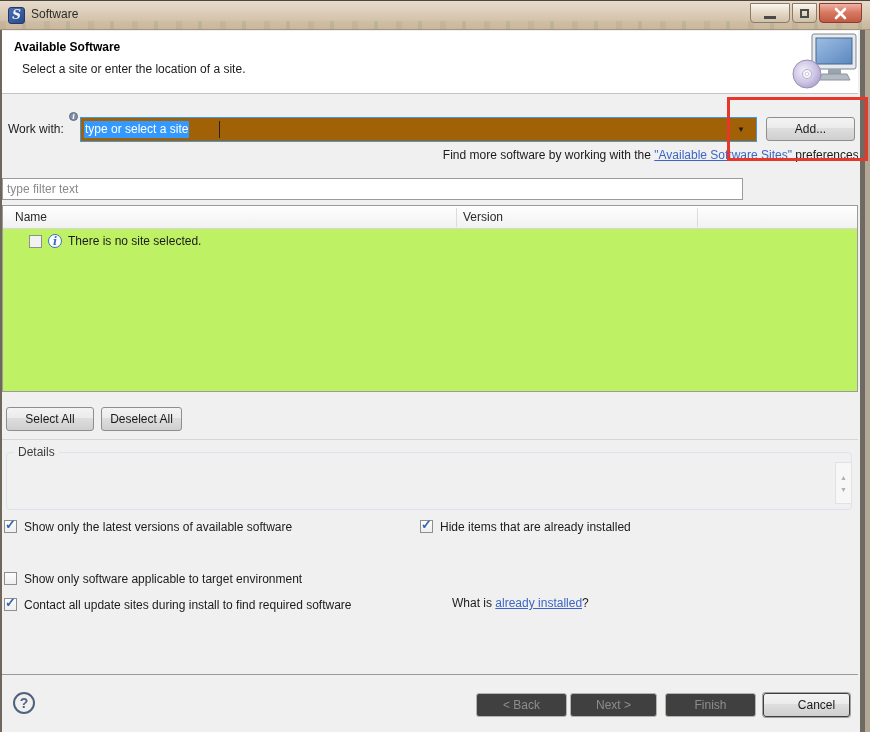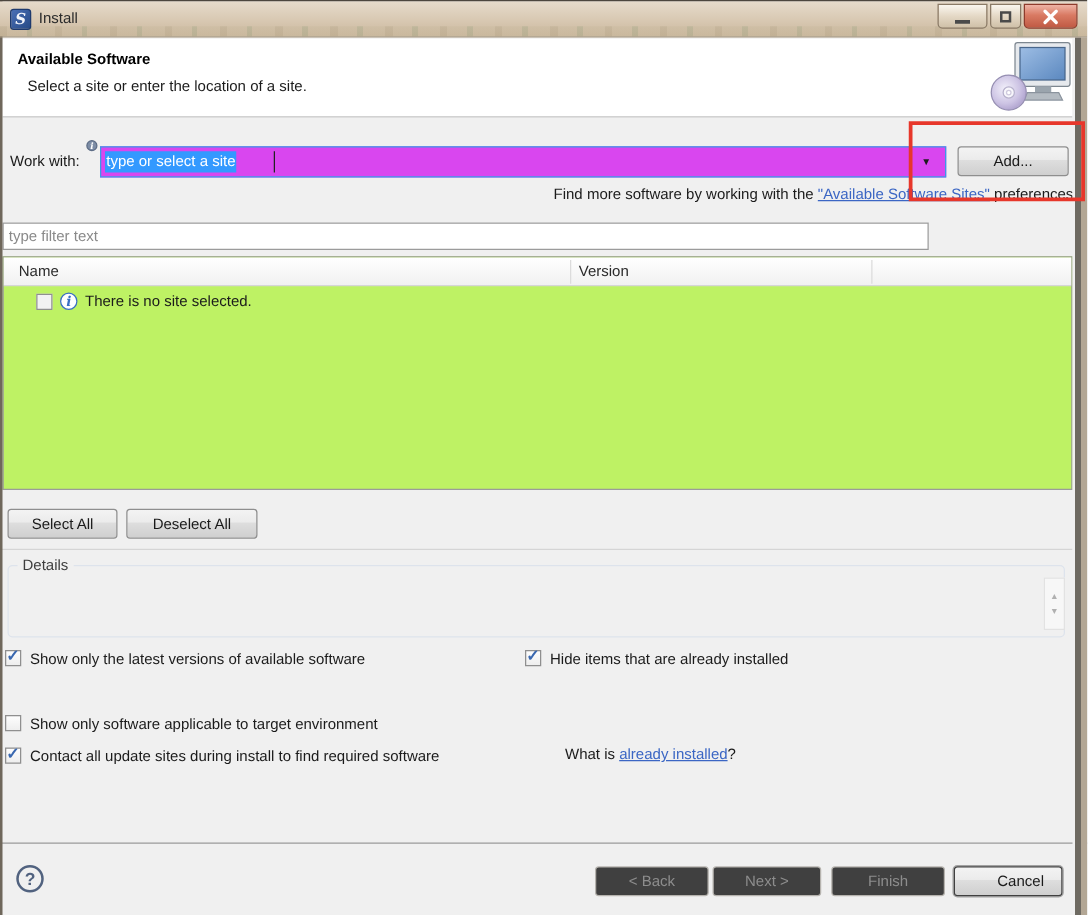--- a/index.html
+++ b/index.html
@@ -35,21 +35,21 @@
     border-bottom:1px solid #c3c3c3; }
   .page-title { position:absolute; left:12px; top:9px; font-weight:bold; color:#000; }
   .page-subtitle { position:absolute; left:20px; top:31px; }
   .install-graphic { position:absolute; left:790px; top:1px; }
 
   
   .workwith-label { position:absolute; left:8px; top:122px; }
   .info-badge { position:absolute; left:69px; top:112px; width:9px; height:9px; border-radius:50%;
     background:#7d8da6; border:1px solid #5d6d86; color:#fff; font:italic bold 7px "DejaVu Serif",serif;
     text-align:center; line-height:8px; }
-  .combo { position:absolute; left:80px; top:117px; width:677px; height:25px; background:#d946ef;
+  .combo { position:absolute; left:80px; top:117px; width:677px; height:25px; background:#a16207;
     border:1px solid #3c99e8; }
   .combo-sel { position:absolute; left:3px; top:3px; height:17px; line-height:17px; padding:0 1px;
     background:#3399ff; color:#fff; }
   .combo-caret { position:absolute; left:138px; top:3px; width:1px; height:17px; background:#222; }
   .combo-drop { position:absolute; right:5px; top:0; width:20px; height:23px; display:flex;
     align-items:center; justify-content:center; color:#1c1c1c; font-size:8px; }
 
   
   .btn { position:absolute; height:24px; border:1px solid #8e8e8e; border-radius:3px;
     background:linear-gradient(#f3f3f3,#ebebeb 45%,#dedede 46%,#cfcfcf); text-align:center;
@@ -82,21 +82,21 @@
     background:linear-gradient(#fdfdfd,#eeeeee); display:inline-block; }
   .checkbox.checked::after { content:"✓"; position:absolute; left:0px; top:-4px;
     color:#3a68b0; font-weight:bold; font-size:13px; }
   .row-check { position:absolute; left:26px; top:3px; background:#f2f2f2; }
   .info-circle { position:absolute; left:45px; top:2px; width:14px; height:14px; border-radius:50%;
     border:1px solid #3a6fc4; color:#3a6fc4; text-align:center;
     font:italic bold 11px "DejaVu Serif",serif; line-height:13px; background:#fff; }
   .row-label { position:absolute; left:65px; top:0; line-height:19px; }
 
   .selall-btn { left:6px; top:407px; width:88px; }
-  .desall-btn { left:101px; top:407px; width:105px; }
+  .desall-btn { left:101px; top:407px; width:81px; }
 
   .divider1 { position:absolute; left:0; top:439px; width:858px; height:1px; background:#d5d5d5; }
 
   
   .group { position:absolute; left:6px; top:452px; width:846px; height:58px;
     border:1px solid #dde3ec; border-radius:4px; }
   .group-label { position:absolute; left:14px; top:445px; background:#f0f0f0; padding:0 4px; color:#3d3d3d; }
   .mini-scroll { position:absolute; left:835px; top:462px; width:17px; height:42px;
     border:1px solid #e2e2e2; background:#f7f7f7; display:flex; flex-direction:column;
     align-items:center; justify-content:center; gap:5px; color:#b0b0b0; font-size:7px; }
@@ -119,21 +119,21 @@
   .cancel-btn { left:763px; top:693px; width:87px; }
 </style>
 </head>
 <body>
 
 <div id="window">
 
   <div class="titlebar">
     <div class="speckle"></div>
     <div class="app-icon">S</div>
-    <div class="win-title">Install</div>
+    <div class="win-title">Software</div>
     <div class="caption-btn btn-min">
       <div class="glyph-min"></div>
     </div>
     <div class="caption-btn btn-max">
       <div class="glyph-max"></div>
     </div>
     <div class="caption-btn btn-close">
       <svg width="13" height="13" viewBox="0 0 13 13">
         <path d="M2 2 L11 11 M11 2 L2 11" stroke="#ffffff" stroke-width="2.6" stroke-linecap="round"></path>
       </svg>

